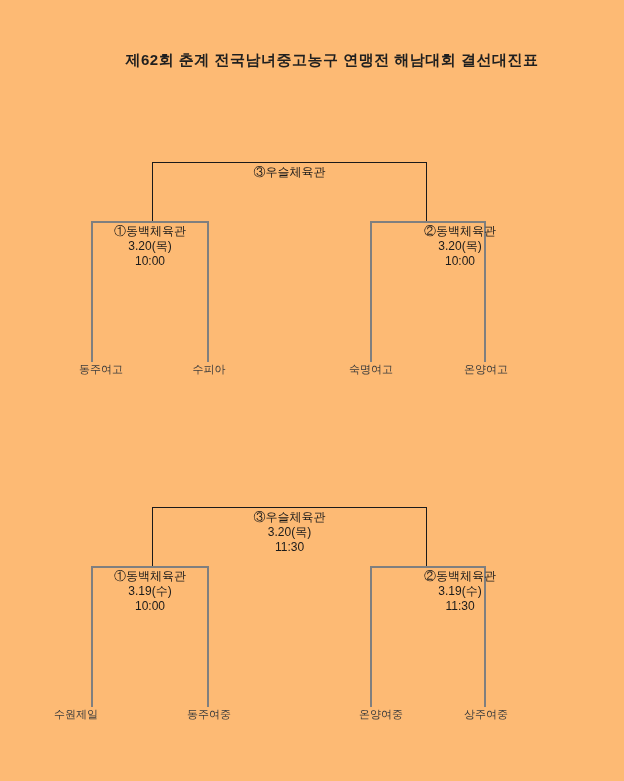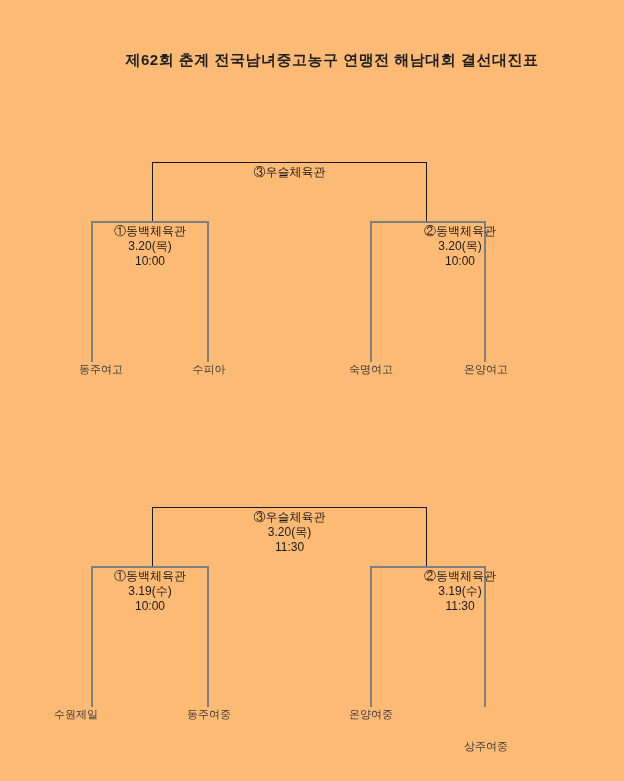--- a/index.html
+++ b/index.html
@@ -96,17 +96,17 @@
 
     <div class="semi-connector right"></div>
     <div class="match-info semi-right-info">
       <div class="venue">②동백체육관</div>
       <div class="date">3.19(수)</div>
       <div class="time">11:30</div>
     </div>
 
     <div class="team" style="left:76px;">수원제일</div>
     <div class="team" style="left:209px;">동주여중</div>
-    <div class="team" style="left:371px;text-align:center;">온양여중</div>
-    <div class="team" style="left:486px;margin-top:32px;">상주여중</div>
+    <div class="team" style="left:381px;text-align:center;">온양여중</div>
+    <div class="team" style="left:486px;">상주여중</div>
   </div>
 
 </div>
 
 </body></html>

